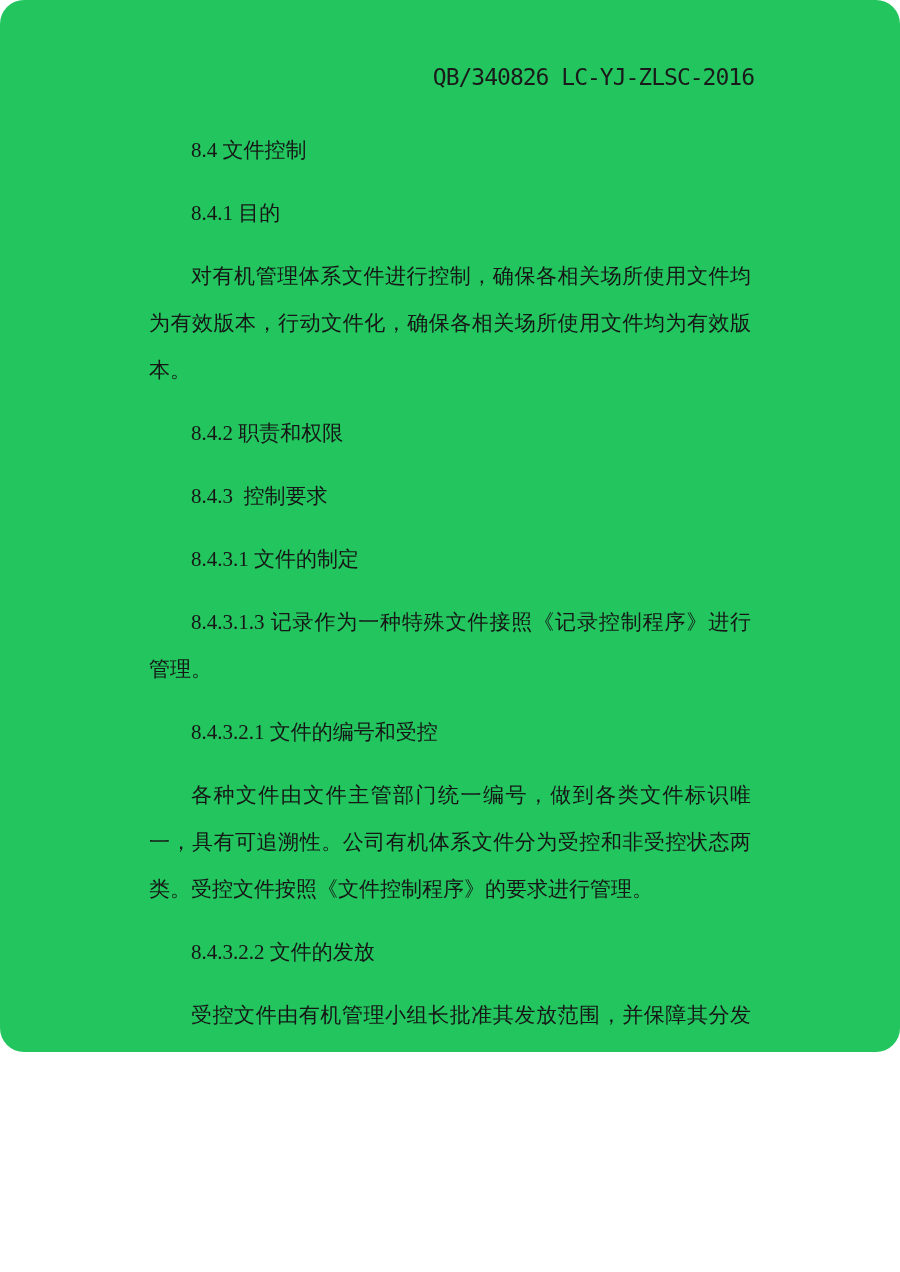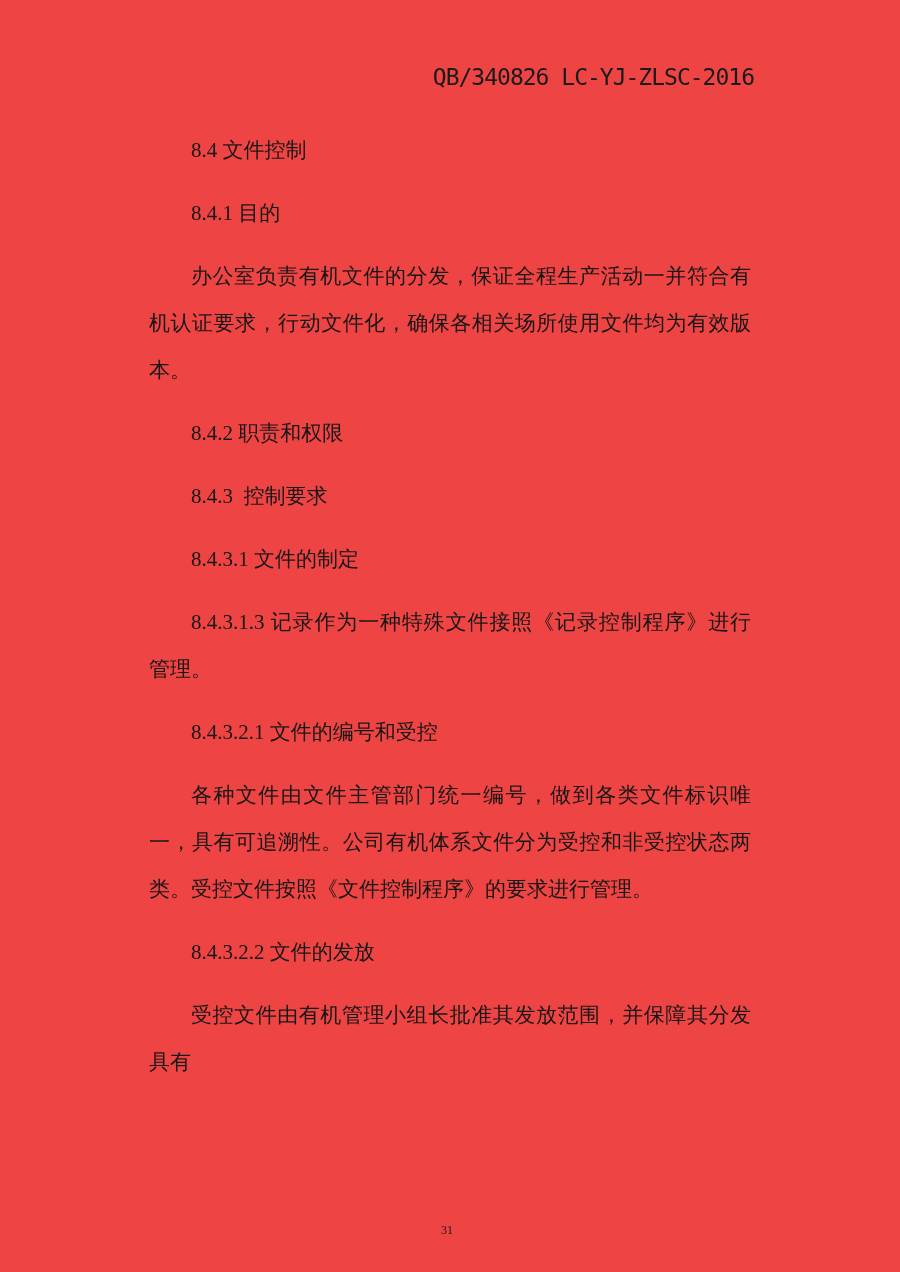--- a/index.html
+++ b/index.html
@@ -3,25 +3,26 @@
 <meta charset="utf-8">
 <style>
   html, body {
     margin: 0;
     padding: 0;
     background: #ffffff;
   }
   .page {
     position: relative;
     width: 900px;
-    height: 1272px;
-    background: #ef4444;
+    height: 1052px;
+    background: #22c55e;
     overflow: hidden;
     font-family: "Liberation Serif", "DejaVu Serif", serif;
     color: #161616;
+    border-radius: 24px;
   }
   .doc-header {
     position: absolute;
     top: 64px;
     right: 146px;
     font-family: "DejaVu Sans Mono", "Liberation Mono", monospace;
     font-size: 23px;
     letter-spacing: -1px;
     font-weight: 500;
     color: #1a1a1a;
@@ -66,21 +67,21 @@
 </head>
 <body>
 
 <div class="page">
 
   <div class="doc-header">QB/340826 LC-YJ-ZLSC-2016</div>
 
   <div class="doc-body">
     <div class="blk heading">8.4 文件控制</div>
     <div class="blk heading">8.4.1 目的</div>
-    <div class="blk paragraph">办公室负责有机文件的分发，保证全程生产活动一并符合有机认证要求，行动文件化，确保各相关场所使用文件均为有效版本。</div>
+    <div class="blk paragraph">对有机管理体系文件进行控制，确保各相关场所使用文件均为有效版本，行动文件化，确保各相关场所使用文件均为有效版本。</div>
     <div class="blk heading">8.4.2 职责和权限</div>
     <div class="blk heading">8.4.3  控制要求</div>
     <div class="blk heading">8.4.3.1 文件的制定</div>
     <div class="blk paragraph">8.4.3.1.3 记录作为一种特殊文件接照《记录控制程序》进行管理。</div>
     <div class="blk heading">8.4.3.2.1 文件的编号和受控</div>
     <div class="blk paragraph">各种文件由文件主管部门统一编号，做到各类文件标识唯一，具有可追溯性。公司有机体系文件分为受控和非受控状态两类。受控文件按照《文件控制程序》的要求进行管理。</div>
     <div class="blk heading">8.4.3.2.2 文件的发放</div>
     <div class="blk paragraph">受控文件由有机管理小组长批准其发放范围，并保障其分发具有</div>
   </div>
 

